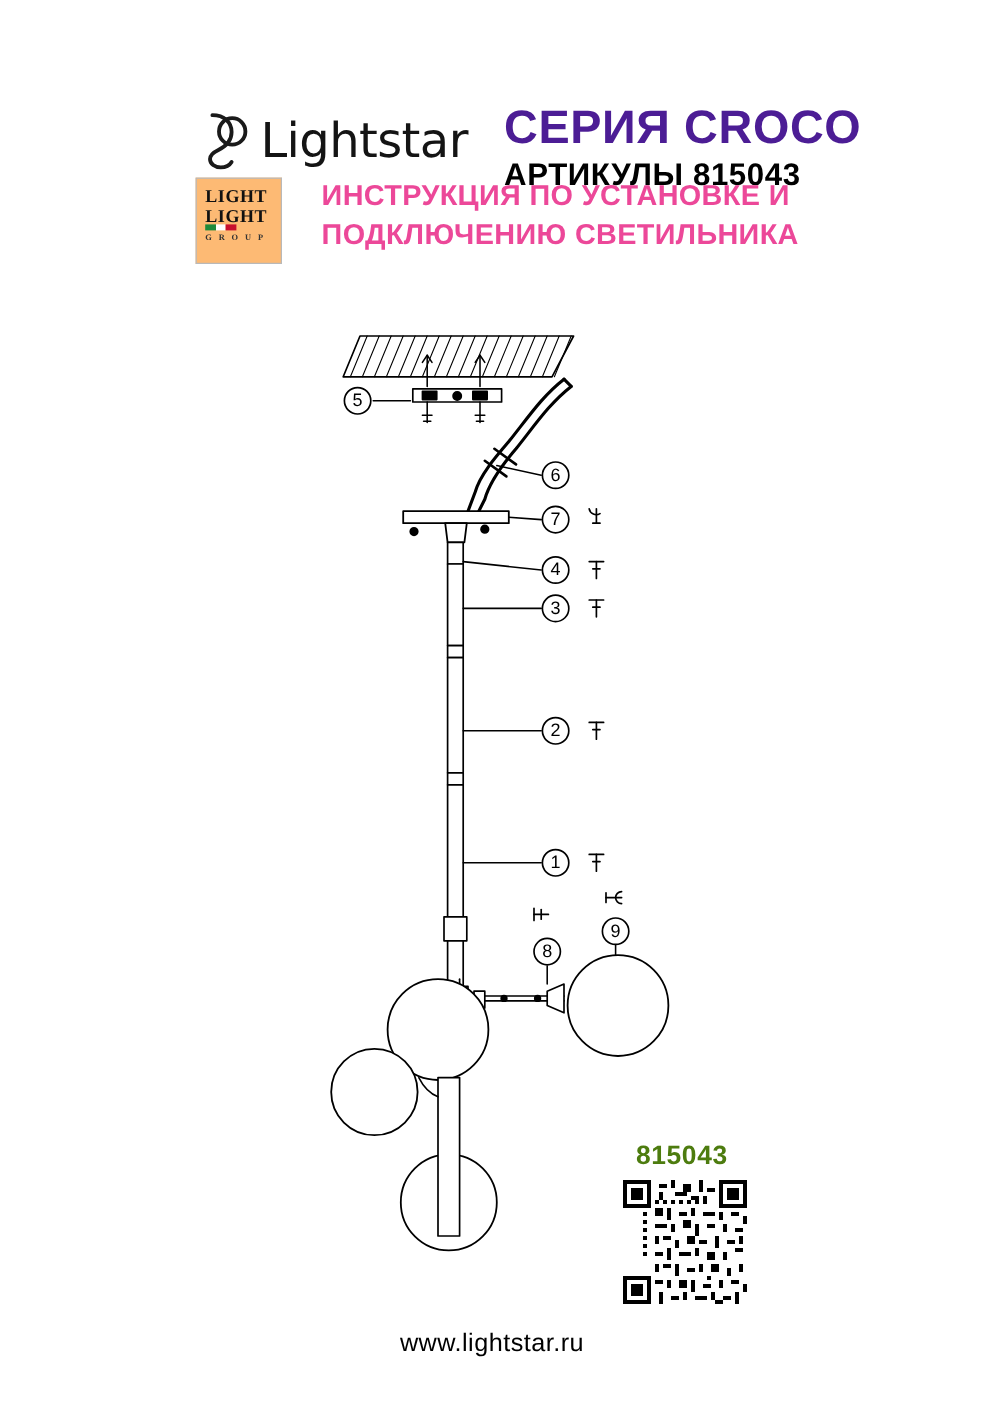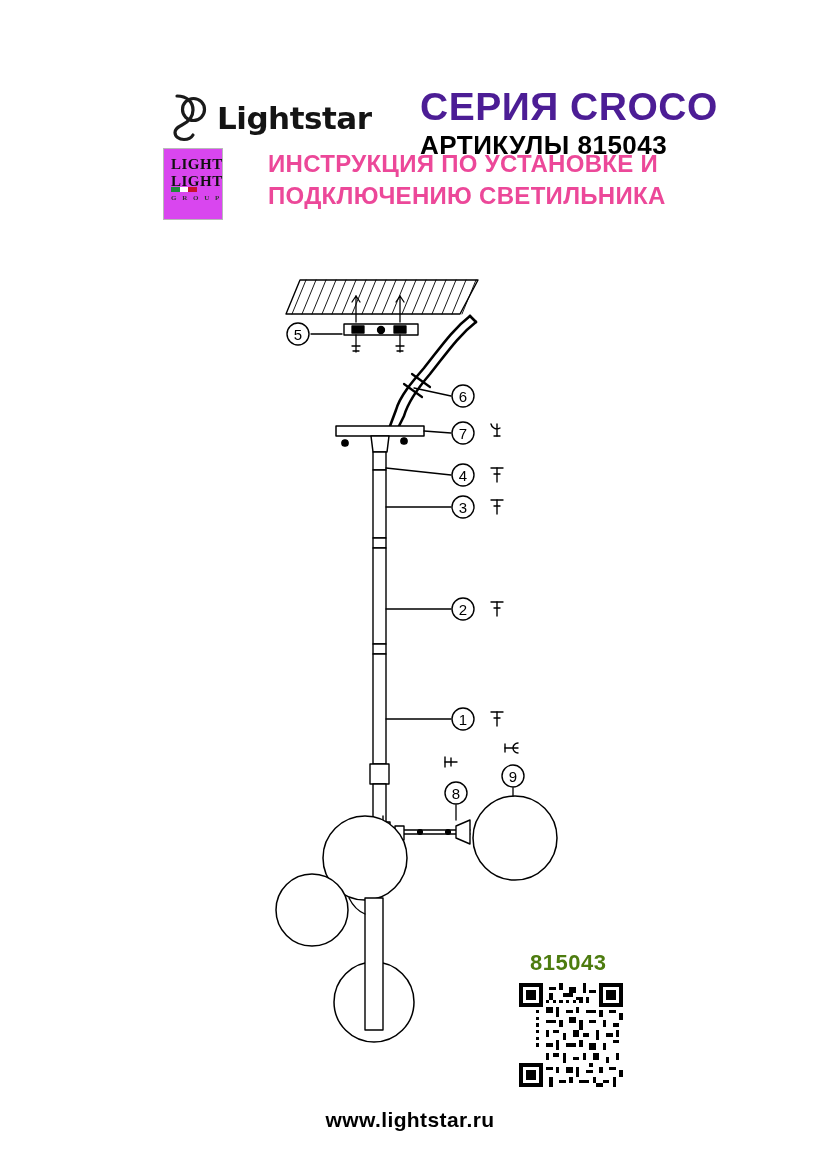--- a/index.html
+++ b/index.html
@@ -36,22 +36,22 @@
     height: 52px;
     display: flex;
     align-items: center;
   }
   .brand-logo .mark {
     width: 48px;
     height: 50px;
     flex: 0 0 48px;
   }
   .brand-logo .wordmark {
-    font-size: 31px;
-    font-weight: 700;
+    font-size: 40px;
+    font-weight: 400;
     letter-spacing: -0.5px;
     color: #141414;
     margin-left: 6px;
     font-family: "DejaVu Sans", sans-serif;
   }
 
   .series-block {
     position: absolute;
     left: 420px;
     top: 44px;
@@ -72,25 +72,25 @@
     line-height: 34px;
     color: #000;
     margin-top: 2px;
   }
 
   
   .inst-logo-box {
     position: absolute;
     left: 163px;
     top: 148px;
-    width: 60px;
+    width: 72px;
     height: 72px;
     border: 1px solid #b9b9b9;
     box-sizing: border-box;
-    background: #d946ef;
+    background: #fdba74;
   }
   .inst-logo-box .ln {
     position: absolute;
     left: 7px;
     font-size: 15px;
     font-weight: bold;
     letter-spacing: 0.5px;
     color: #111;
     font-family: "Liberation Serif", serif;
   }
@@ -151,21 +151,21 @@
     width: 110px;
     height: 110px;
   }
   .footer-url {
     position: absolute;
     left: 0;
     top: 1108px;
     width: 820px;
     text-align: center;
     font-size: 21px;
-    font-weight: bold;
+    font-weight: normal;
     letter-spacing: 0.4px;
     color: #000;
   }
   .callout-text {
     font-family: "Liberation Sans", sans-serif;
     font-size: 15px;
     fill: #000;
   }
 </style>
 </head>

